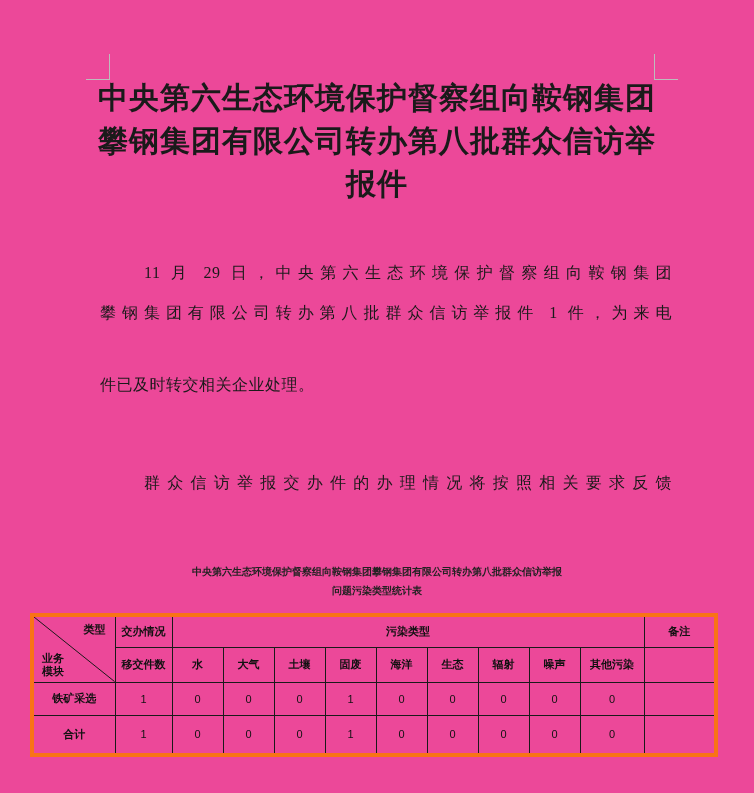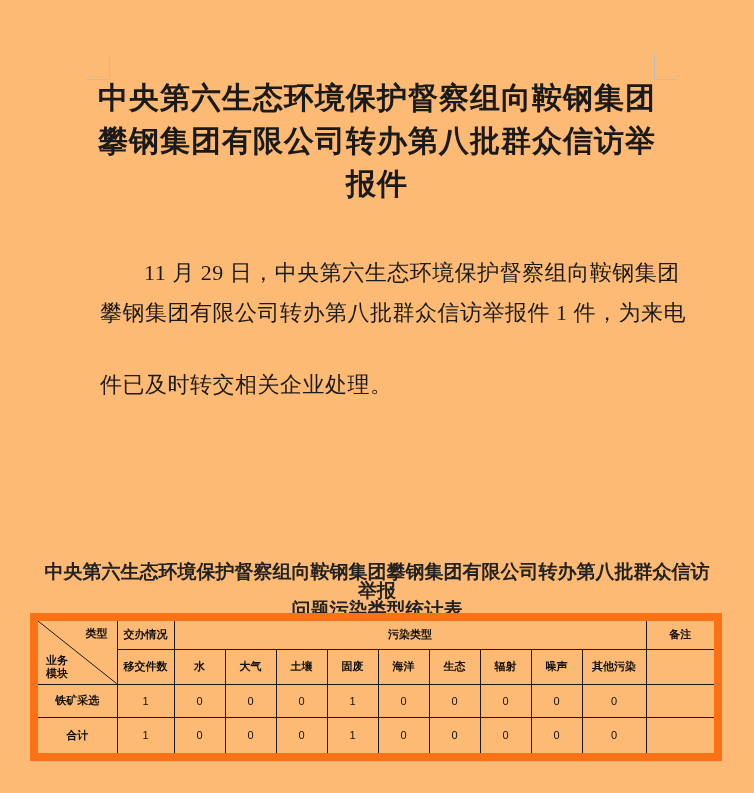--- a/index.html
+++ b/index.html
@@ -1,21 +1,21 @@
 <!DOCTYPE html>
 <html><head>
 <meta charset="utf-8">
 <style>
   * { margin: 0; padding: 0; box-sizing: border-box; }
   html, body { background: #ffffff; }
   .page {
     position: relative;
     width: 754px;
     height: 793px;
-    background: #fdba74;
+    background: #ec4899;
     overflow: hidden;
     font-family: "Liberation Serif", "DejaVu Serif", serif;
     color: #1a1a1a;
   }
   
   .cropmark { position: absolute; width: 24px; height: 26px; }
   .cropmark.tl { left: 86px; top: 54px; border-right: 1px solid #bdbdbd; border-bottom: 1px solid #bdbdbd; }
   .cropmark.tr { left: 654px; top: 54px; border-left: 1px solid #bdbdbd; border-bottom: 1px solid #bdbdbd; }
 
   
@@ -26,44 +26,44 @@
     line-height: 43px;
     font-family: "Liberation Serif", "DejaVu Serif", serif;
   }
   .title-line { height: 43px; }
 
   
   .body-block { position: absolute; left: 100px; width: 572px; }
   .p1 { top: 253px; }
   .p2 { top: 463px; }
   .body-line {
-    font-size: 22px; line-height: 40px; height: 40px;
+    font-size: 16px; line-height: 40px; height: 40px;
     text-align: justify; text-align-last: justify;
     letter-spacing: 0.5px;
     white-space: nowrap;
   }
   .body-line.first { text-indent: 44px; }
   .body-line.last { text-align-last: left; margin-top: 32px; }
 
   
   .caption-block {
     position: absolute; left: 40px; top: 562px; width: 674px;
     text-align: center;
     font-family: "Liberation Sans", "DejaVu Sans", sans-serif;
-    font-size: 19px; font-weight: 700; line-height: 19px; color: #222;
+    font-size: 10px; font-weight: 700; line-height: 19px; color: #222;
   }
 
   
   table.stats {
     position: absolute; left: 30px; top: 613px;
     border-collapse: collapse; table-layout: fixed;
     width: 684px;
     font-family: "Liberation Sans", "DejaVu Sans", sans-serif;
     font-size: 11px; color: #111;
-    border: 8px solid #f97316;
+    border: 4px solid #f97316;
   }
   table.stats td {
     border: 1px solid #1a1a1a;
     text-align: center; vertical-align: middle;
     padding: 0 2px;
   }
   table.stats td.hdr { font-weight: 600; }
   tr.r1 td { height: 32px; }
   tr.r2 td { height: 35px; }
   tr.r3 td { height: 33px; }
@@ -91,20 +91,21 @@
     <div class="title-line">报件</div>
   </div>
 
   <div class="body-block p1">
     <div class="body-line first">11 月 29 日，中央第六生态环境保护督察组向鞍钢集团</div>
     <div class="body-line">攀钢集团有限公司转办第八批群众信访举报件 1 件，为来电</div>
     <div class="body-line last">件已及时转交相关企业处理。</div>
   </div>
 
   <div class="body-block p2">
+    <div class="body-line first">群众信访举报交办件的办理情况将按照相关要求反馈</div>
   </div>
 
   <div class="caption-block">
     <div>中央第六生态环境保护督察组向鞍钢集团攀钢集团有限公司转办第八批群众信访举报</div>
     <div>问题污染类型统计表</div>
   </div>
 
   <table class="stats">
     <colgroup>
       <col style="width:83px">

